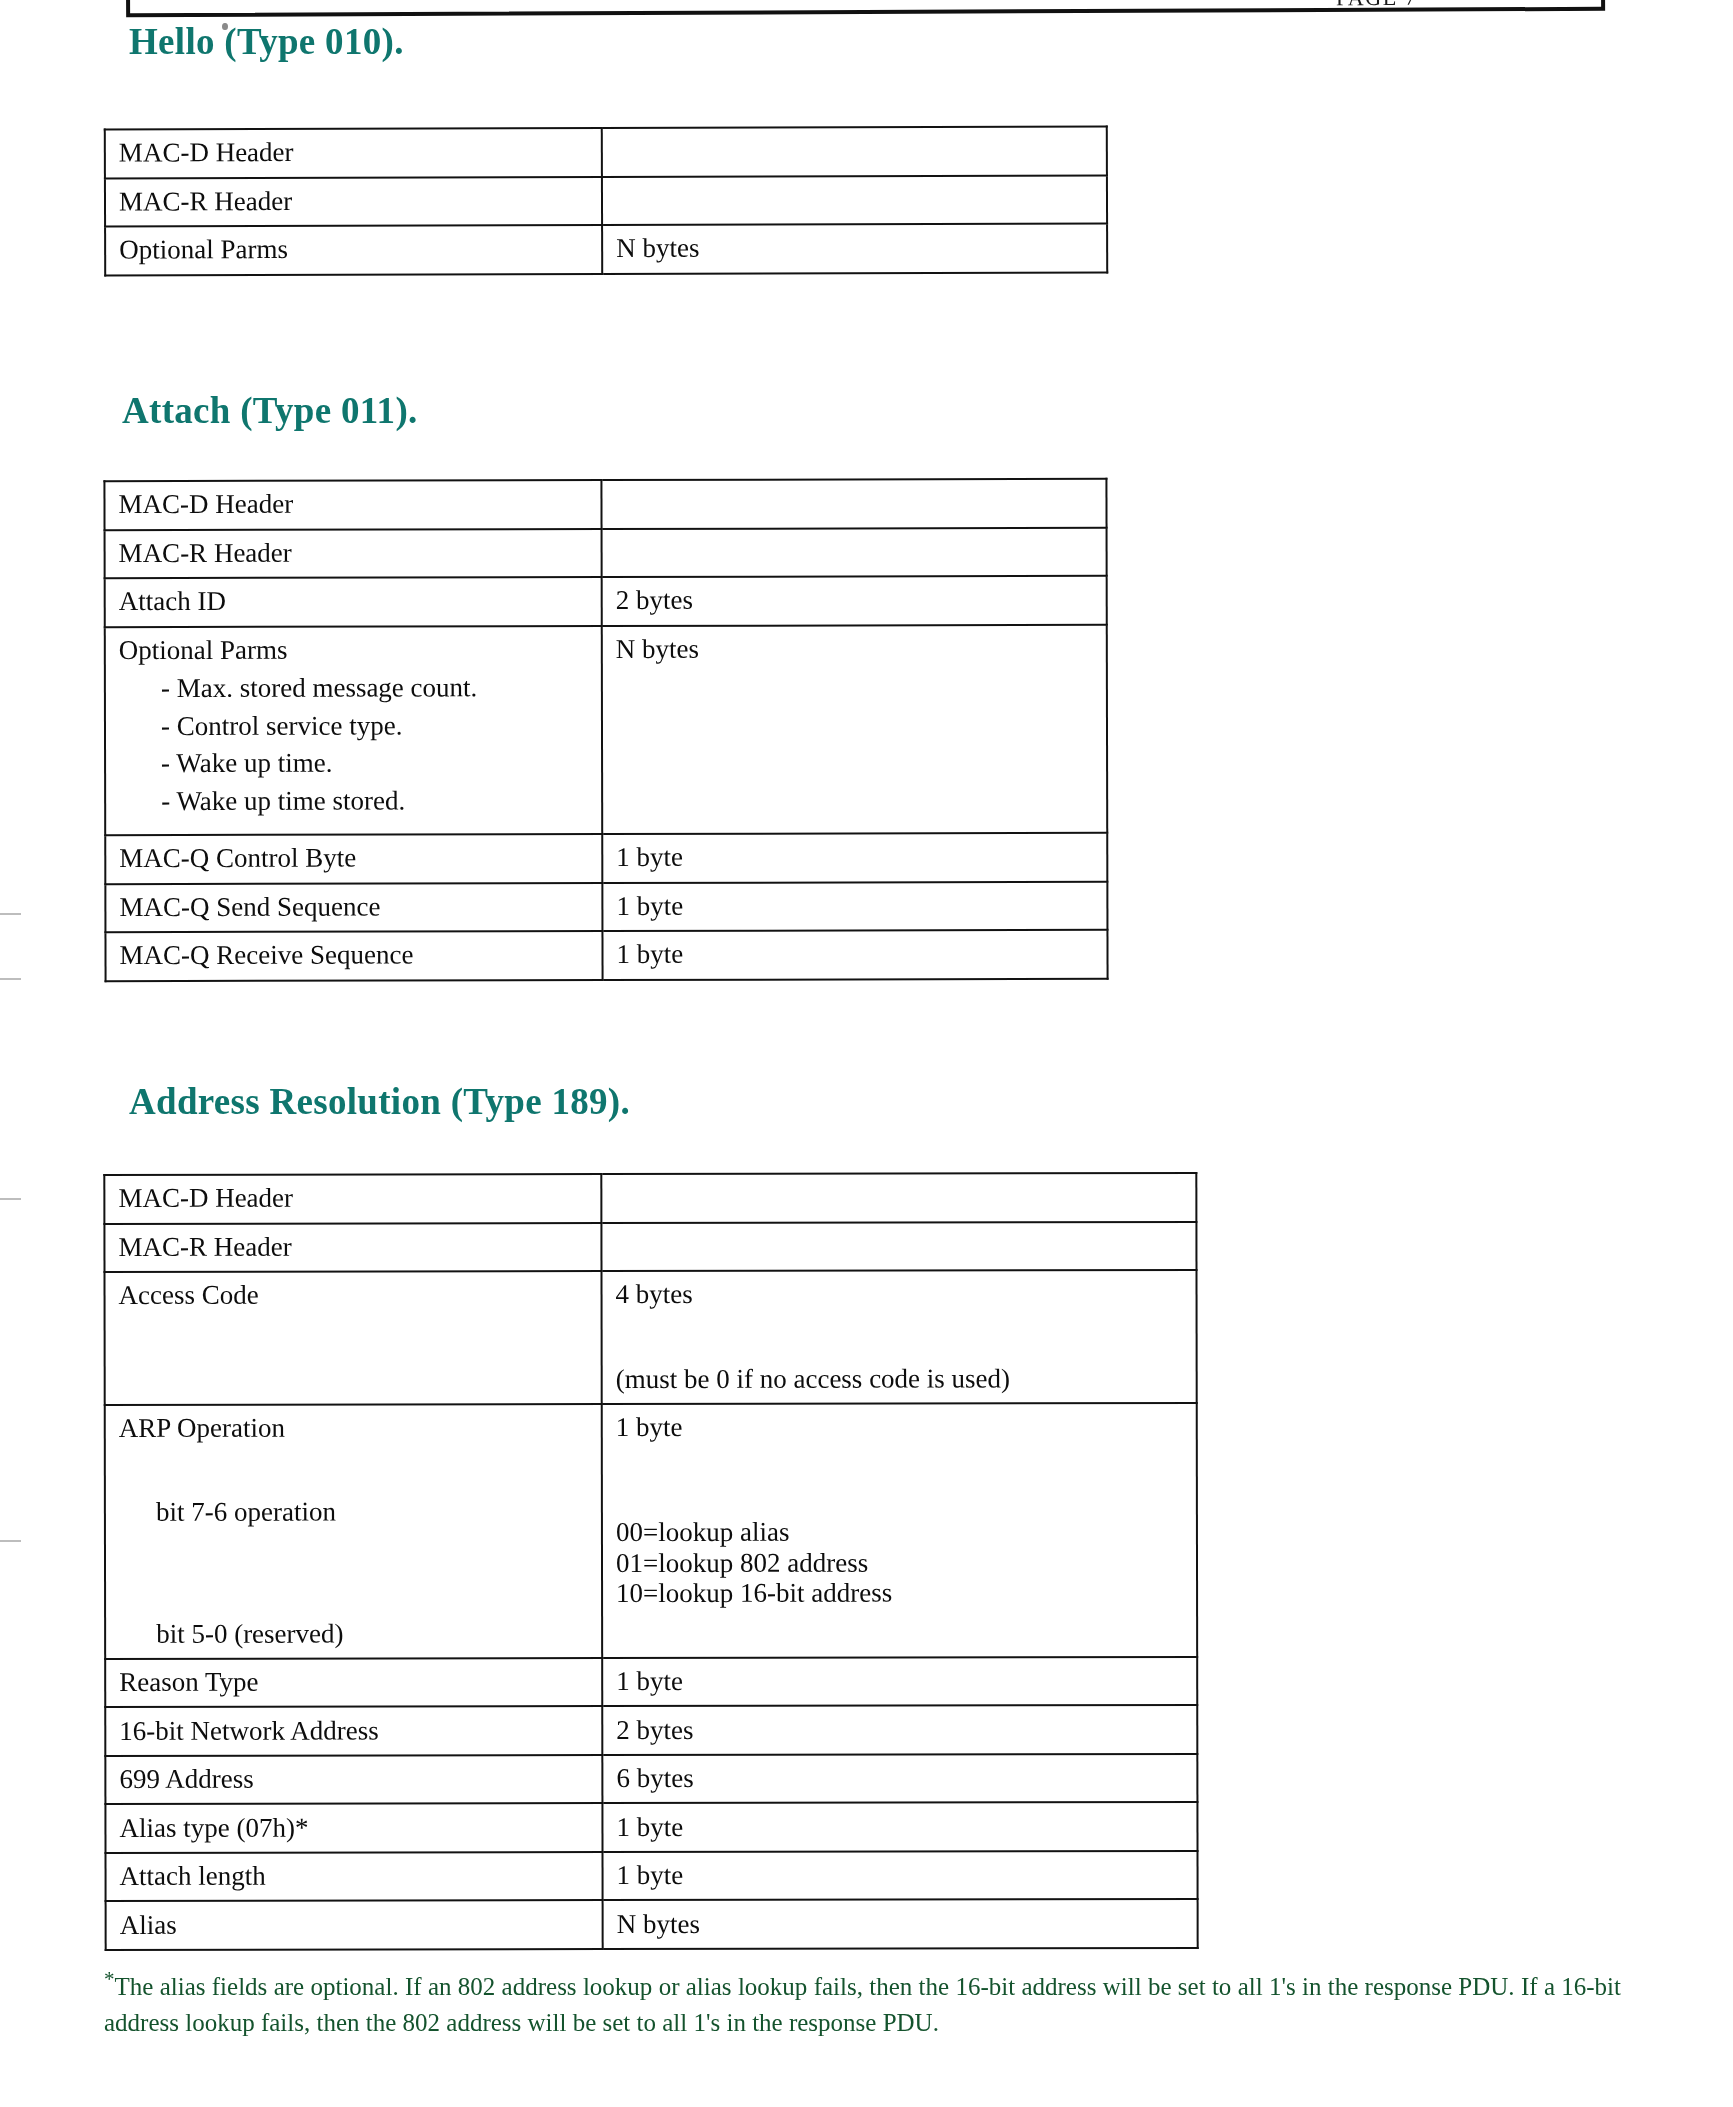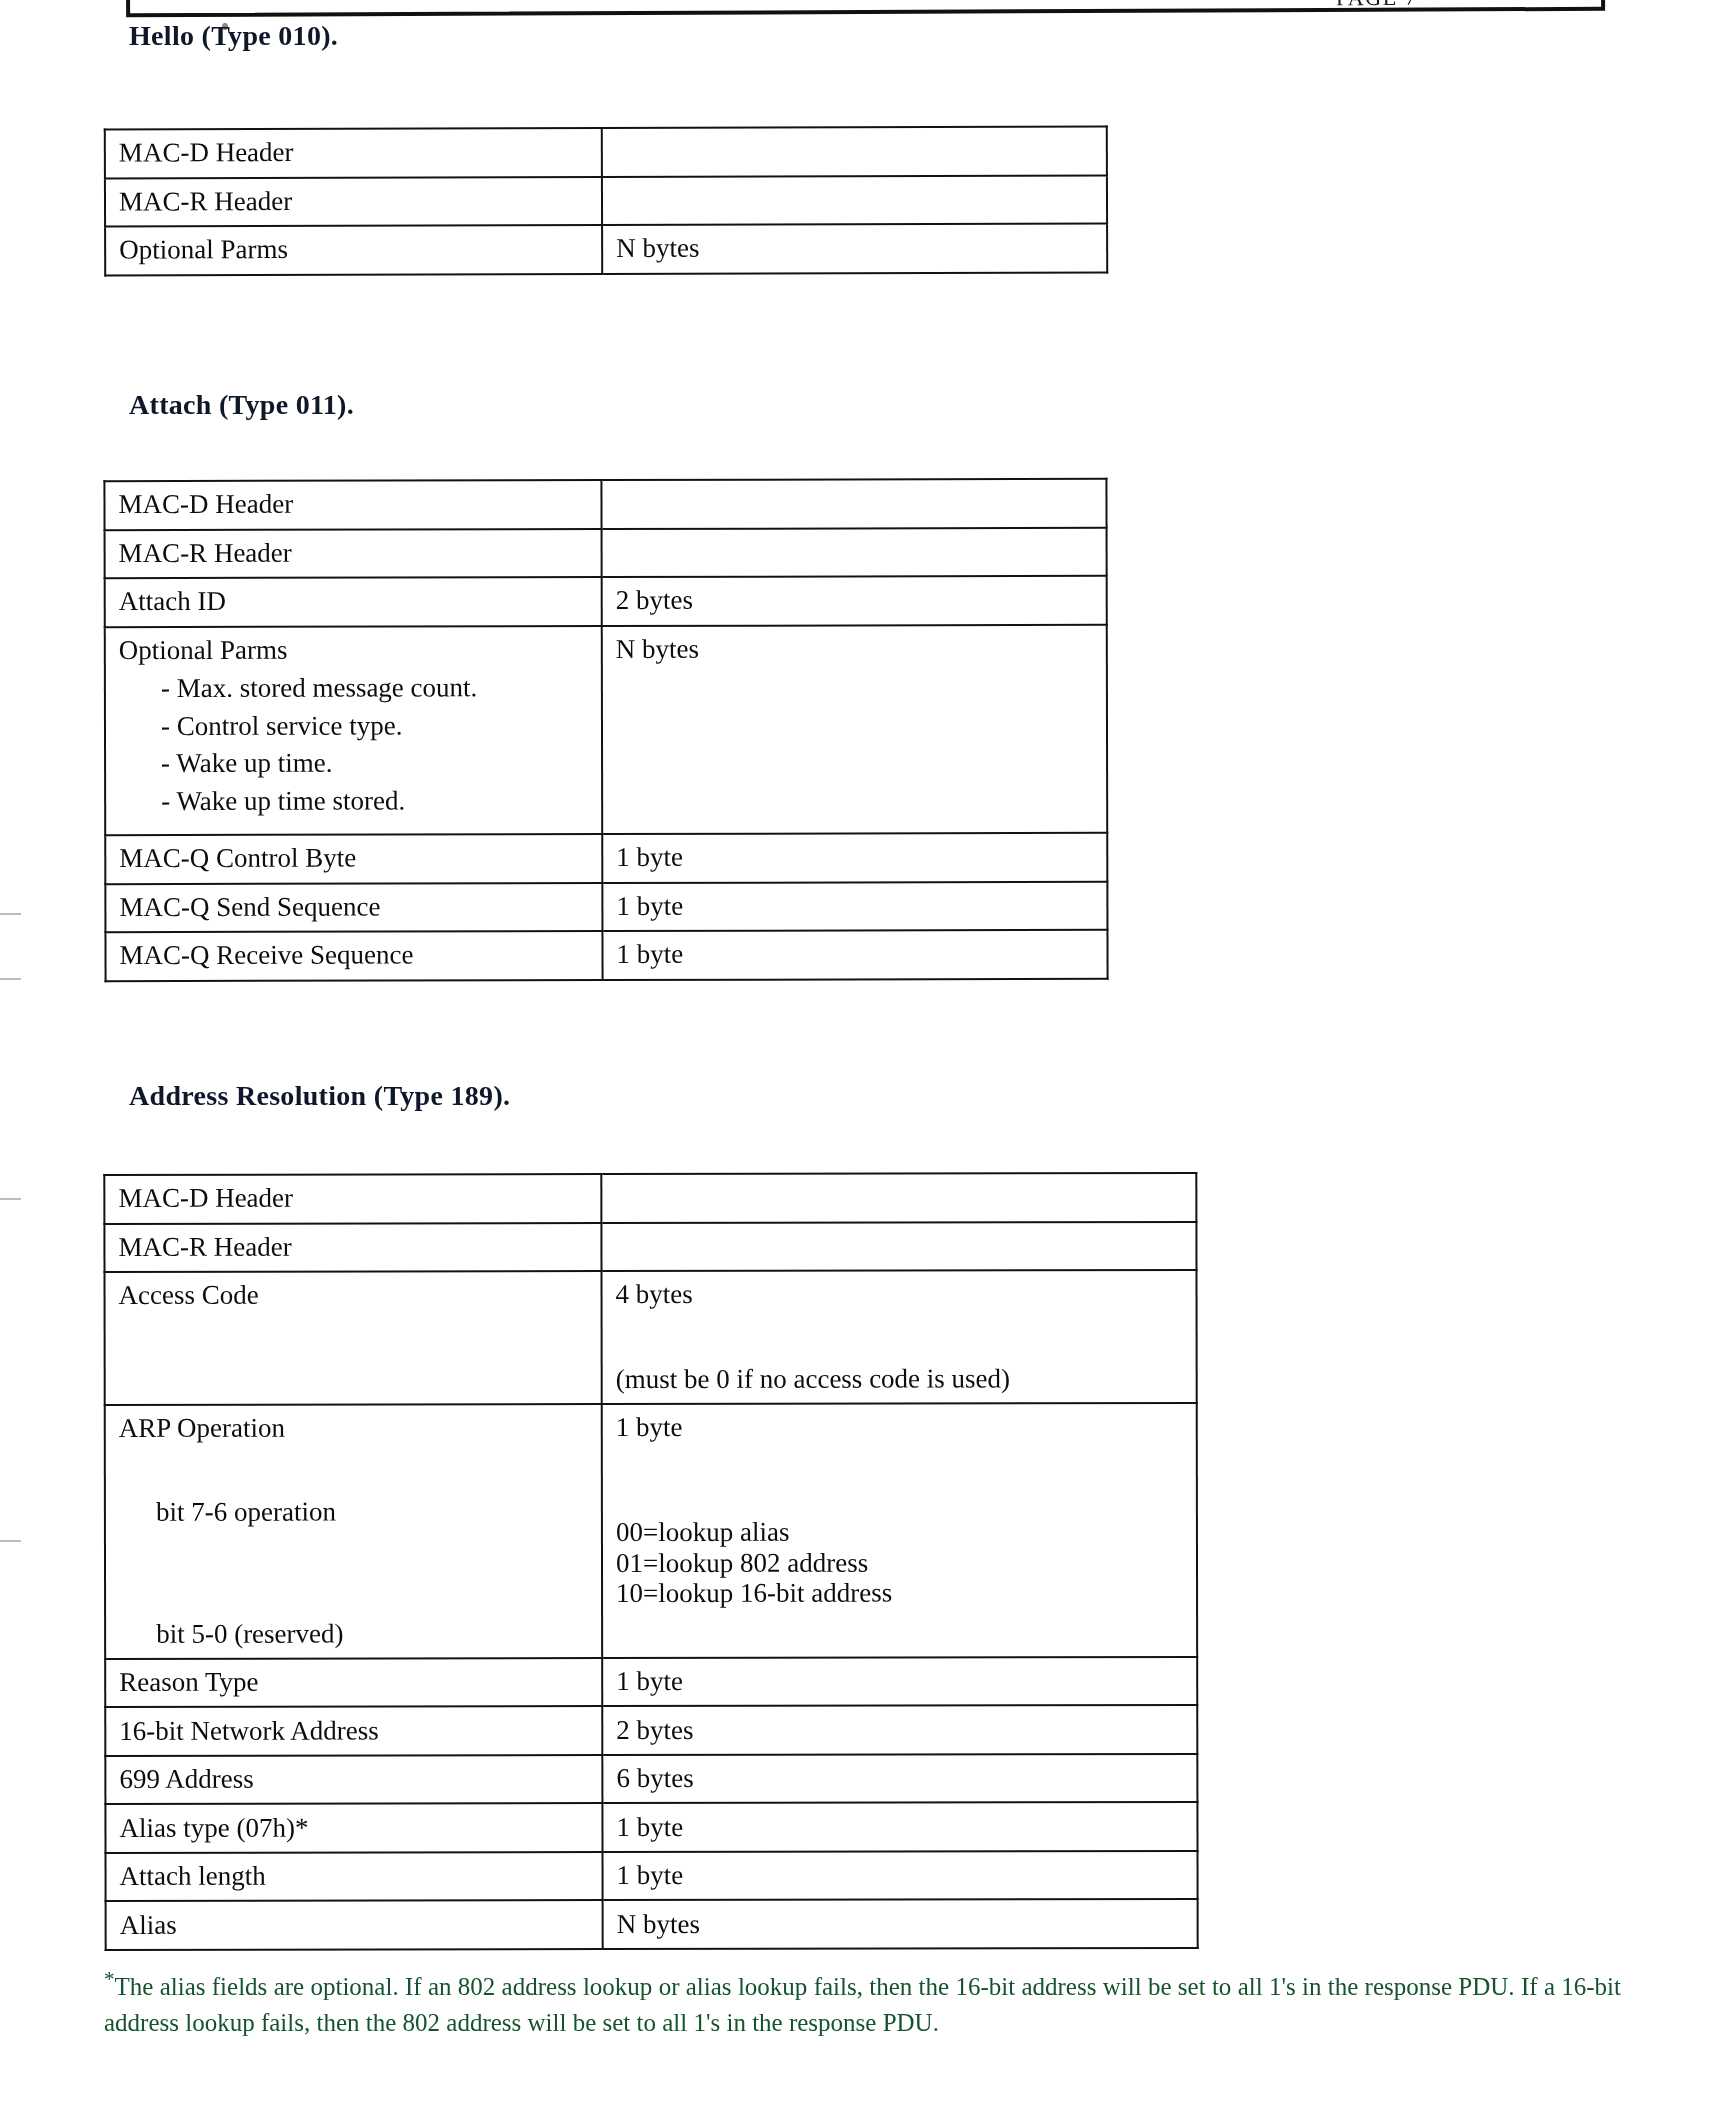--- a/index.html
+++ b/index.html
@@ -46,24 +46,24 @@
     position: absolute;
     background: #8a8a8a;
     border-radius: 50%;
   }
 
   
   .section-heading {
     position: absolute;
     font-family: "Liberation Serif", "DejaVu Serif", serif;
     font-weight: bold;
-    font-size: 28px;
+    font-size: 37px;
     letter-spacing: 0.3px;
     white-space: nowrap;
-    color: #0f172a;
+    color: #0f766e;
   }
 
   
   .pdu-table {
     position: absolute;
     border-collapse: collapse;
     table-layout: fixed;
     background: #fff;
   }
   .pdu-table td {
@@ -152,21 +152,21 @@
       <td class="name-col">MAC-R Header</td>
       <td class="size-col"></td>
     </tr>
     <tr>
       <td class="name-col">Optional Parms</td>
       <td class="size-col">N bytes</td>
     </tr>
   </tbody>
 </table>
 
-<div class="section-heading" style="left:129px; top:389px;">Attach (Type 011).</div>
+<div class="section-heading" style="left:122px; top:389px;">Attach (Type 011).</div>
 
 <table class="pdu-table skew-b" style="left:104px; top:479px; width:1002px;">
   <colgroup>
       <col style="width:497px">
       <col style="width:505px">
     </colgroup>
   <tbody>
     <tr>
       <td class="name-col">MAC-D Header</td>
       <td class="size-col"></td>

